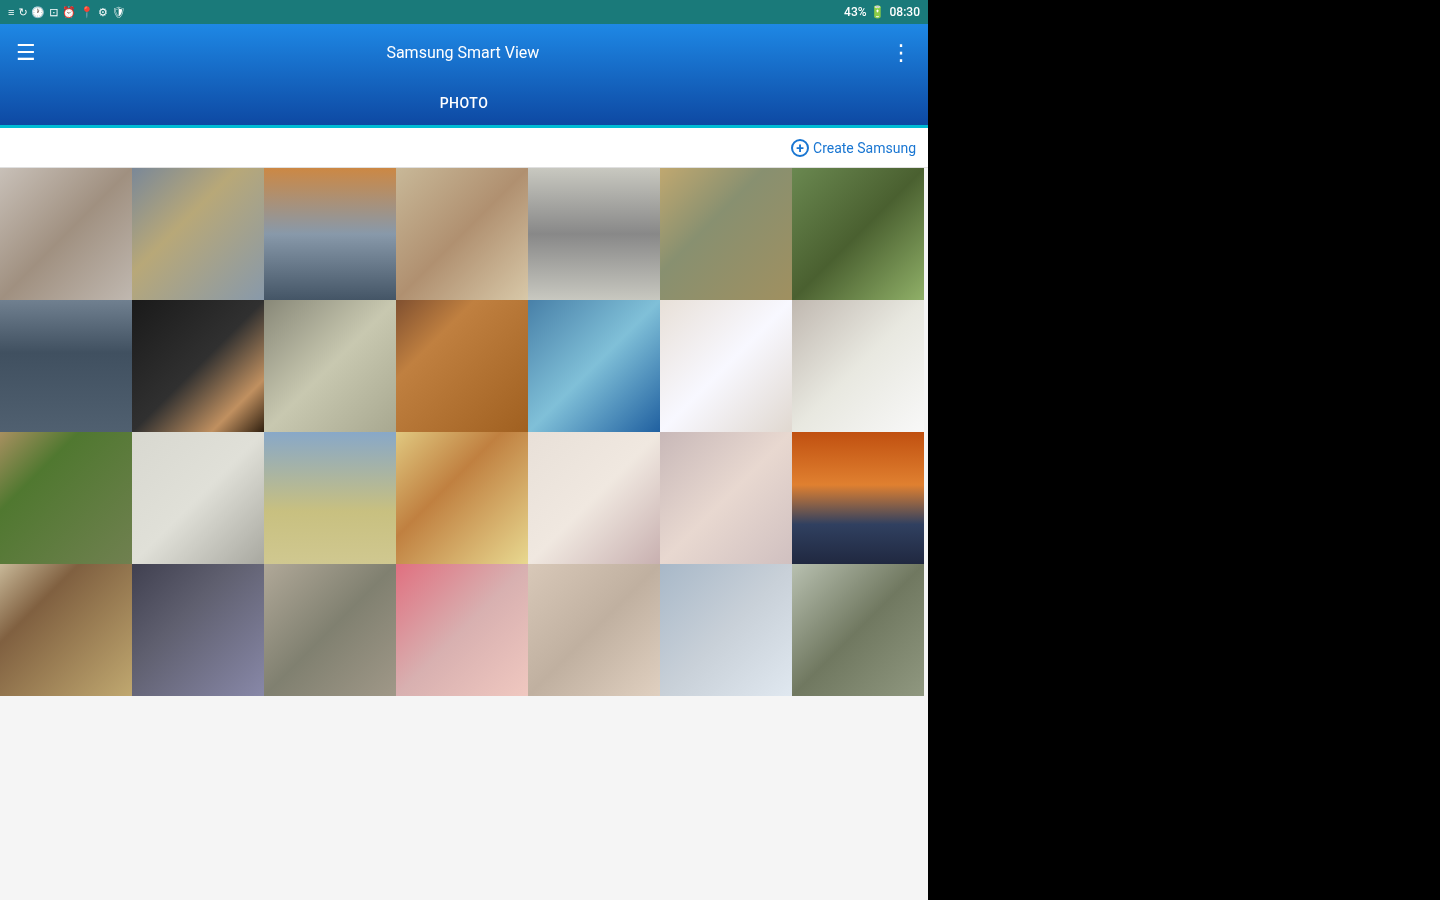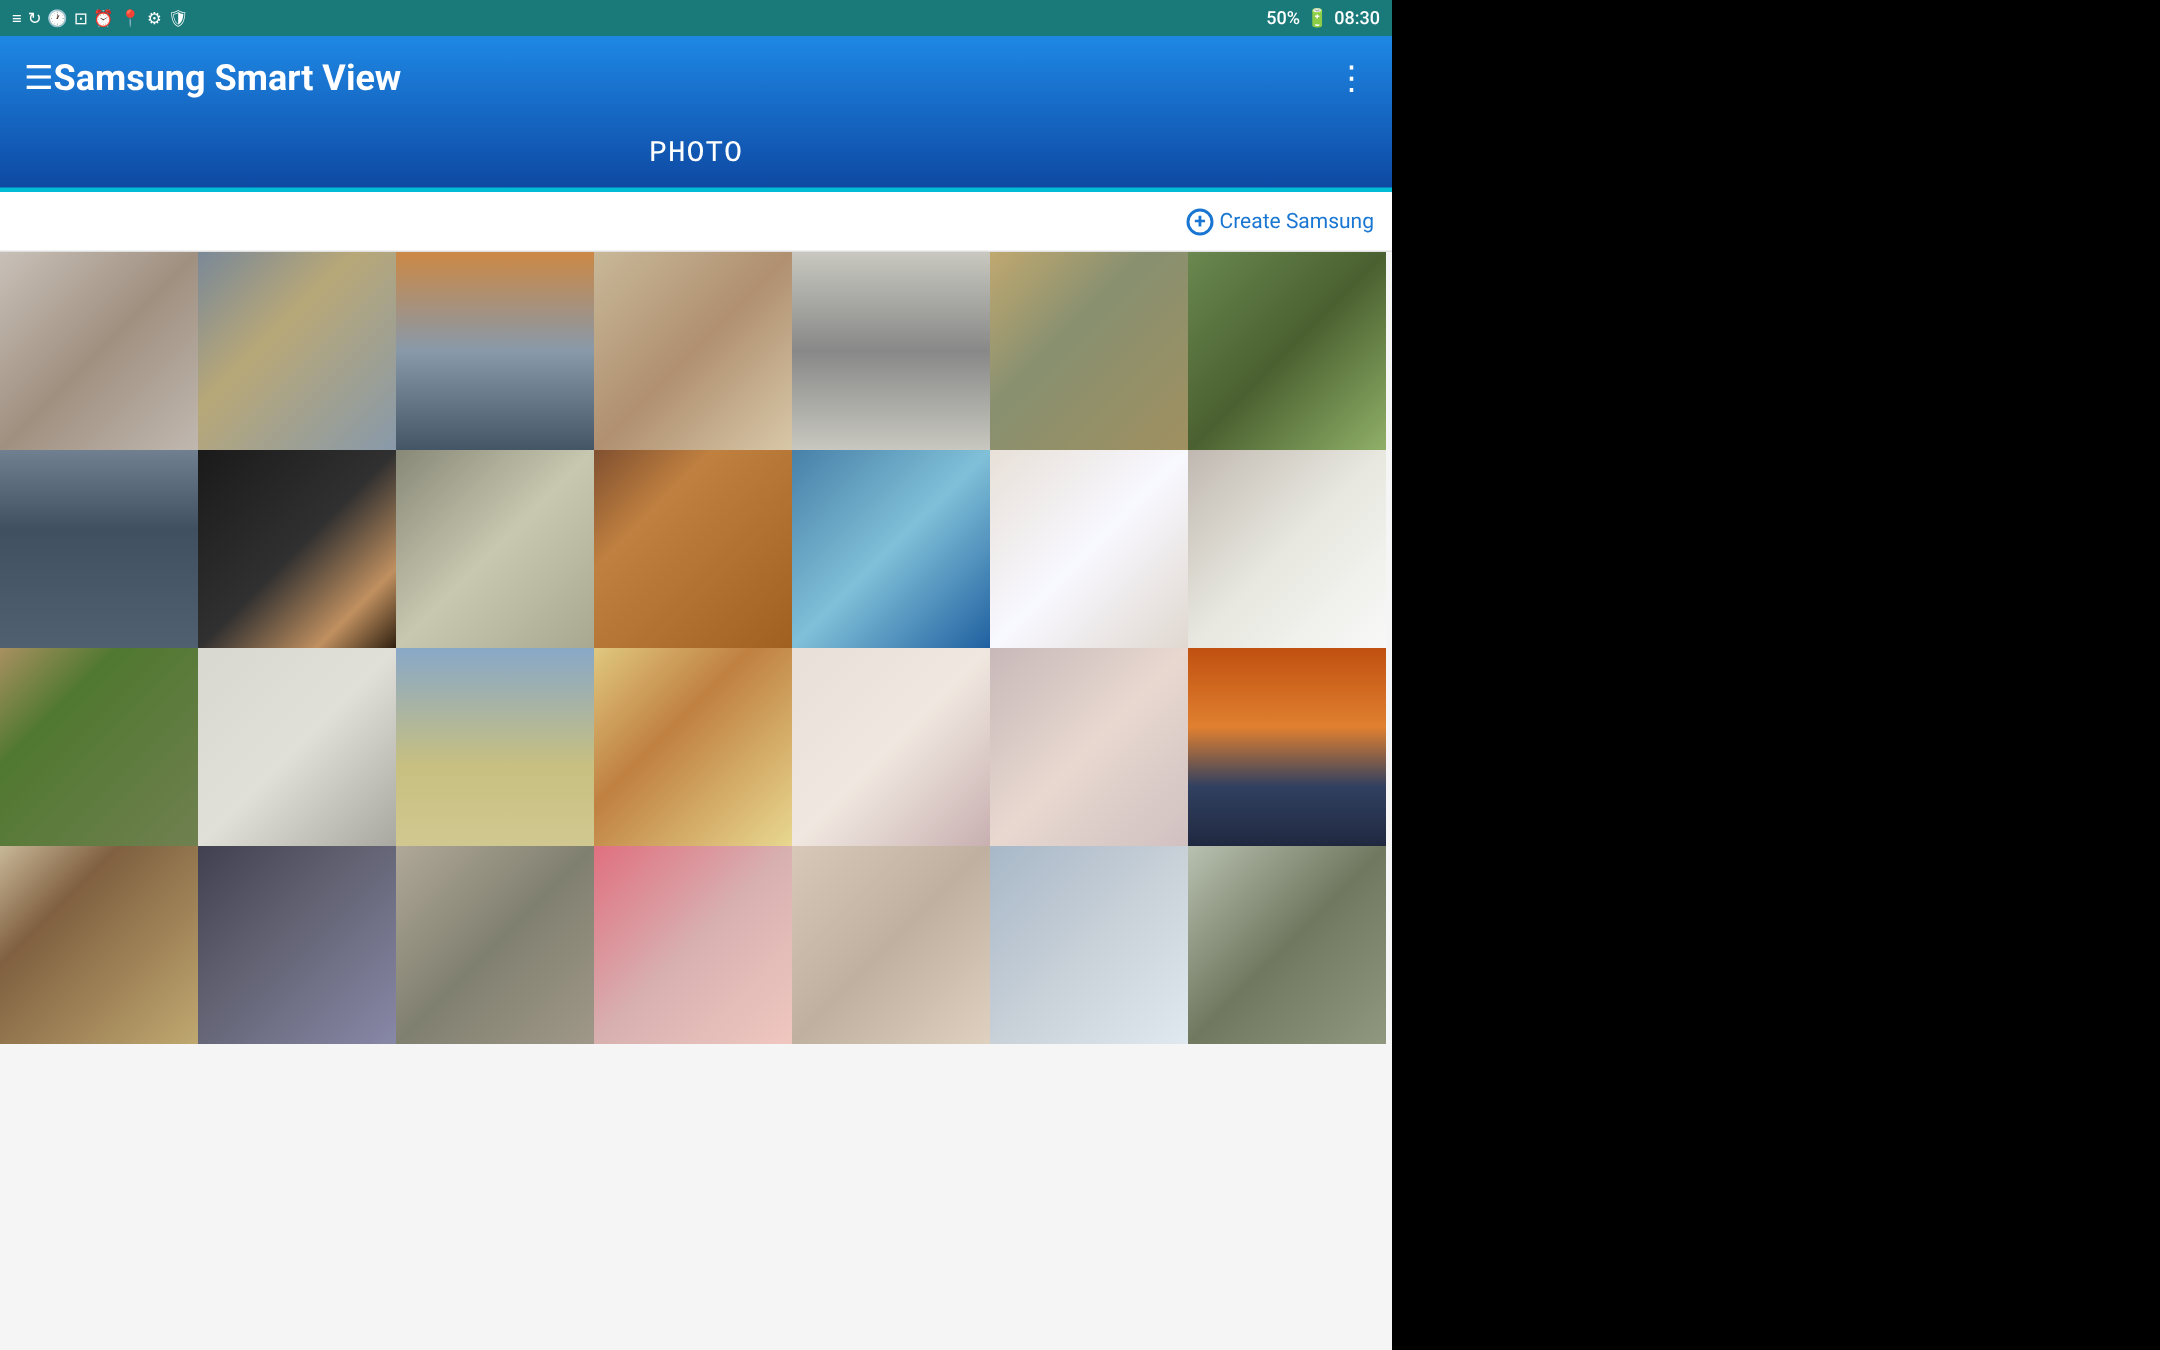--- a/index.html
+++ b/index.html
@@ -53,50 +53,50 @@
       justify-content: space-between;
       padding: 0 16px;
     }
     #menu-icon {
       color: #fff;
       font-size: 22px;
       cursor: pointer;
     }
     #app-title {
       color: #fff;
-      font-size: 24px;
-      font-weight: 700;
+      font-size: 16px;
+      font-weight: 400;
       flex: 1;
+      text-align: center;
     }
     #more-icon {
       color: #fff;
       font-size: 22px;
       cursor: pointer;
     }
     
     #tab-bar {
       width: 100%;
       height: 48px;
       background: linear-gradient(180deg, #1565c0 0%, #0d47a1 100%);
       display: flex;
       align-items: stretch;
     }
     .tab {
       flex: 1;
       display: flex;
       align-items: center;
       justify-content: center;
       color: rgba(255,255,255,0.7);
-      font-size: 20px;
+      font-size: 14px;
       font-weight: 500;
       cursor: pointer;
       border-bottom: 3px solid transparent;
       text-transform: uppercase;
       letter-spacing: 0.5px;
-      font-family: Liberation Mono, monospace;
     }
     .tab.active {
       color: #fff;
       border-bottom: 3px solid #00bcd4;
     }
     
     #toolbar {
       width: 100%;
       height: 40px;
       background: #fff;
@@ -159,21 +159,21 @@
       <span class="status-icon">≡</span>
       <span class="status-icon">↻</span>
       <span class="status-icon">🕐</span>
       <span class="status-icon">⊡</span>
       <span class="status-icon">⏰</span>
       <span class="status-icon">📍</span>
       <span class="status-icon">⚙</span>
       <span class="status-icon">🛡</span>
     </div>
     <div id="status-bar-right">
-      <span>50%</span>
+      <span>43%</span>
       <span>🔋</span>
       <span>08:30</span>
     </div>
   </div>
 
   <div id="header">
     <span id="menu-icon">☰</span>
     <span id="app-title">Samsung Smart View</span>
     <span id="more-icon">⋮</span>
   </div>

